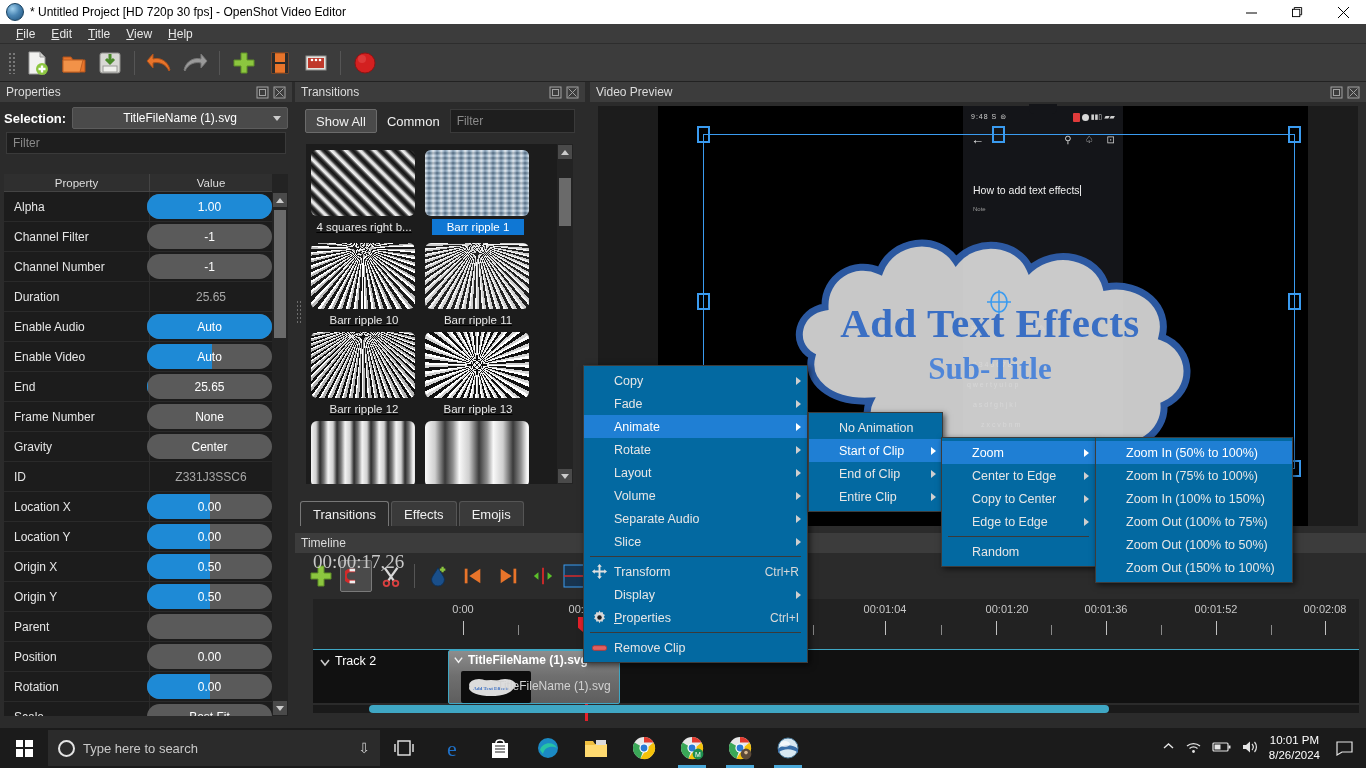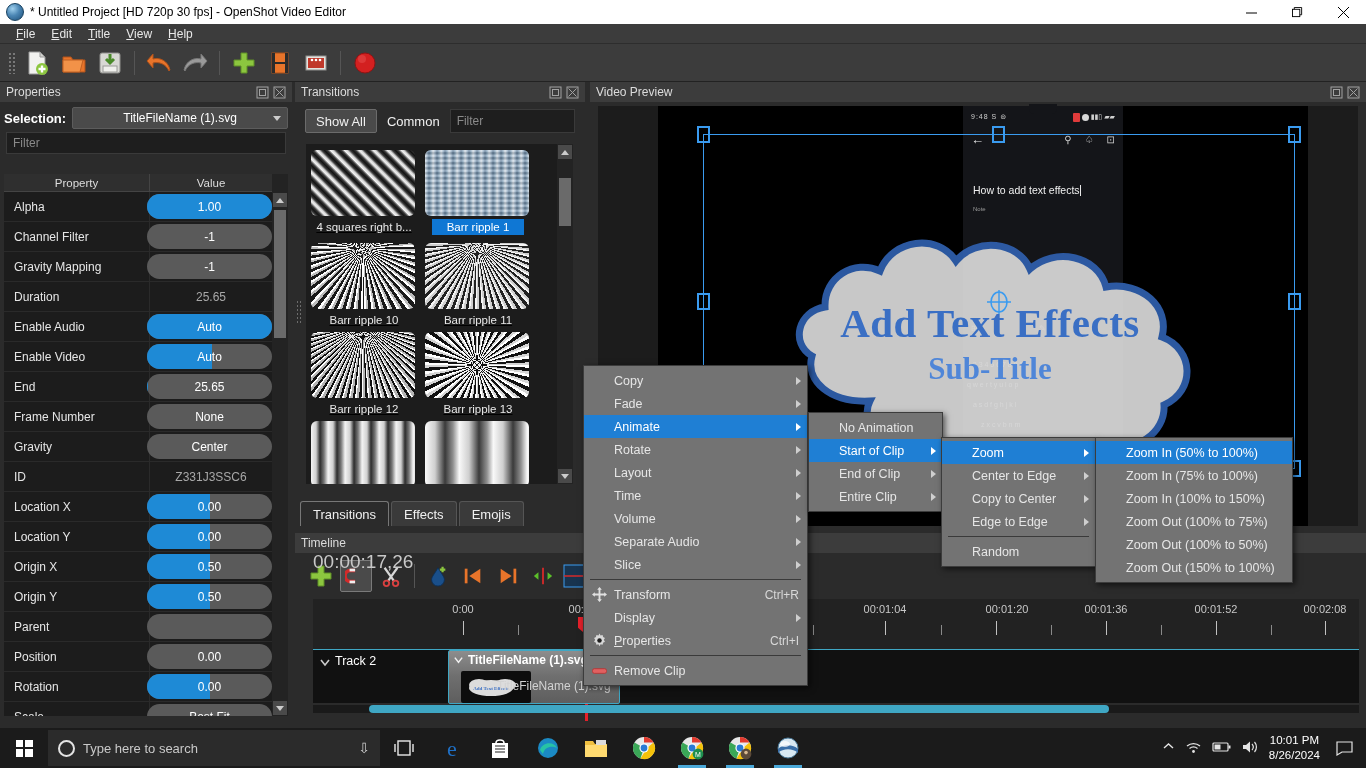--- a/index.html
+++ b/index.html
@@ -254,21 +254,21 @@
   }
   .tl-toolbar { position: absolute; left: 10px; top: 24px; height: 38px; display: flex; align-items: center; gap: 3px; }
   .tlbtn { width: 32px; height: 32px; display: flex; align-items: center; justify-content: center; border-radius: 2px; }
   .tlbtn.pressed { background: #4a4a4a; border: 1px solid #7a7a7a; }
   .tlsep { width: 1px; height: 24px; background: #555; margin: 0 4px; }
   .tl-ruler {
     position: absolute; left: 18px; top: 66px; width: 1046px; height: 50px; background: #222;
   }
   .tl-time {
     position: absolute; left: 18px; top: 18px; font-size: 19px; color: #c8c8c8;
-    font-family: Liberation Sans, sans-serif;
+    font-family: Liberation Serif, serif;
   }
   .tick-label { position: absolute; top: 4px; font-size: 11px; color: #c8c8c8; transform: translateX(-50%); }
   .tick { position: absolute; top: 22px; width: 1px; height: 14px; background: #c2c2c2; }
   .tick.minor { top: 26px; height: 10px; background: #8a8a8a; }
   .playhead { position: absolute; top: 18px; width: 3px; background: #e4202a; }
   .playhead-head {
     position: absolute; top: 0; left: -7px; width: 17px; height: 18px; background: #e4202a;
     clip-path: polygon(0 0, 100% 0, 100% 60%, 50% 100%, 0 60%);
   }
   .tl-tracks { position: absolute; left: 18px; top: 116px; width: 1046px; height: 54px; background: #111; border-top: 1px solid #3fa7c4; }
@@ -285,21 +285,21 @@
   .clip-hdr { height: 17px; display: flex; align-items: center; gap: 4px; padding-left: 4px;
     font-size: 12px; color: #fff; font-weight: bold; white-space: nowrap; }
   .clip-thumb { position: absolute; left: 12px; top: 20px; width: 70px; height: 32px; background: #0d0d0d; border-radius: 2px; }
   .clip-label { position: absolute; left: 48px; top: 28px; font-size: 12px; color: #d2d2d2; white-space: nowrap; }
   .tl-hscroll { position: absolute; left: 18px; top: 172px; width: 1046px; height: 8px; background: #1a1a1a; }
   .tl-hthumb { position: absolute; left: 56px; top: 0; width: 740px; height: 8px; background: #3fa7c4; border-radius: 4px; }
   .tl-vscroll { position: absolute; right: 0px; top: 116px; width: 8px; height: 54px; background: #1a1a1a; }
 
   
   .cmenu {
-    position: absolute; background: #737373; border: 1px solid #3c3c3c;
+    position: absolute; background: #0369a1; border: 1px solid #3c3c3c;
     padding: 3px 0; box-shadow: 2px 2px 6px rgba(0,0,0,.6); z-index: 50;
   }
   .citem {
     height: 23px; display: flex; align-items: center; padding: 0 8px 0 30px;
     font-size: 12.5px; color: #e6e6e6; position: relative; white-space: nowrap;
   }
   .citem.hl { background: #1f7fd4; color: #fff; }
   .citem .shortcut { margin-left: auto; padding-left: 26px; font-size: 12px; color: #d8d8d8; }
   .citem .arrow {
     position: absolute; right: 6px; width: 0; height: 0;
@@ -491,21 +491,21 @@
           </div>
           <div class="prow">
             <div class="pname">Channel Filter</div>
             <div class="pval">
               <div class="pill">
                 <span class="txt">-1</span>
               </div>
             </div>
           </div>
           <div class="prow">
-            <div class="pname">Gravity Mapping</div>
+            <div class="pname">Channel Number</div>
             <div class="pval">
               <div class="pill">
                 <span class="txt">-1</span>
               </div>
             </div>
           </div>
           <div class="prow">
             <div class="pname">Duration</div>
             <div class="pval">
               <span class="plain">25.65</span>
@@ -981,24 +981,20 @@
       </div>
       <div class="citem">
         <span>Rotate</span>
         <span class="arrow"></span>
       </div>
       <div class="citem">
         <span>Layout</span>
         <span class="arrow"></span>
       </div>
       <div class="citem">
-        <span>Time</span>
-        <span class="arrow"></span>
-      </div>
-      <div class="citem">
         <span>Volume</span>
         <span class="arrow"></span>
       </div>
       <div class="citem">
         <span>Separate Audio</span>
         <span class="arrow"></span>
       </div>
       <div class="citem">
         <span>Slice</span>
         <span class="arrow"></span>

